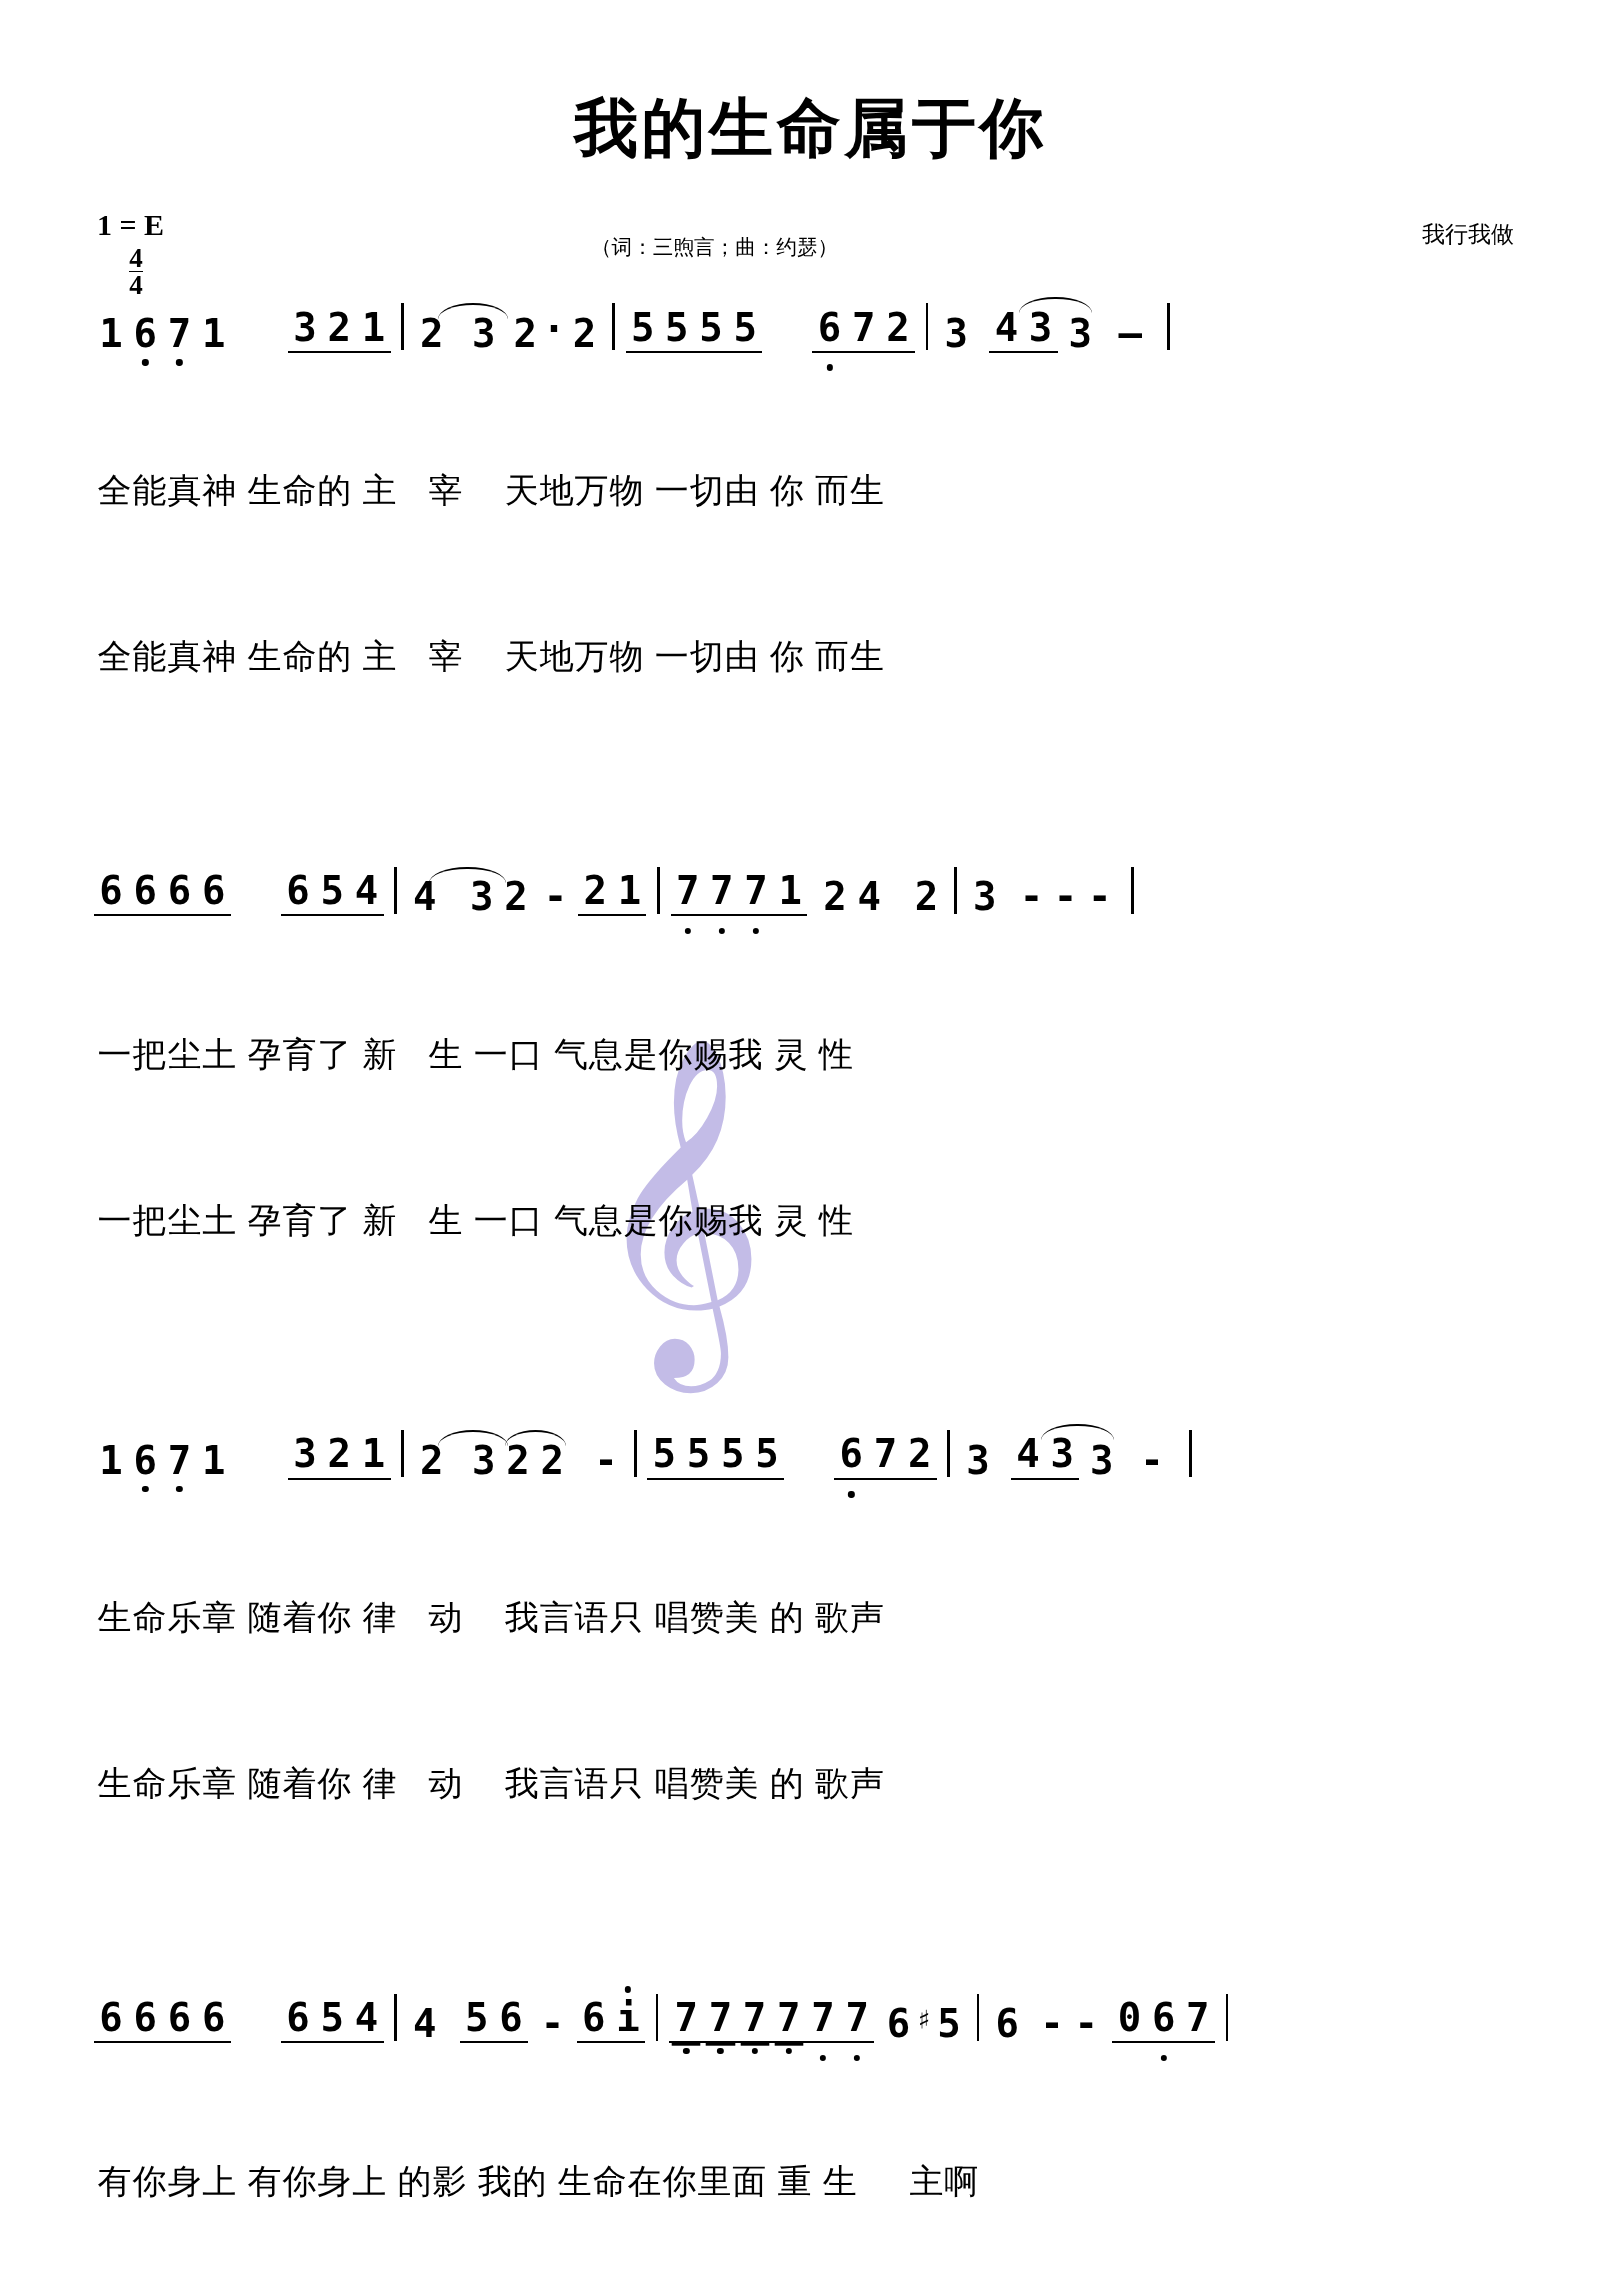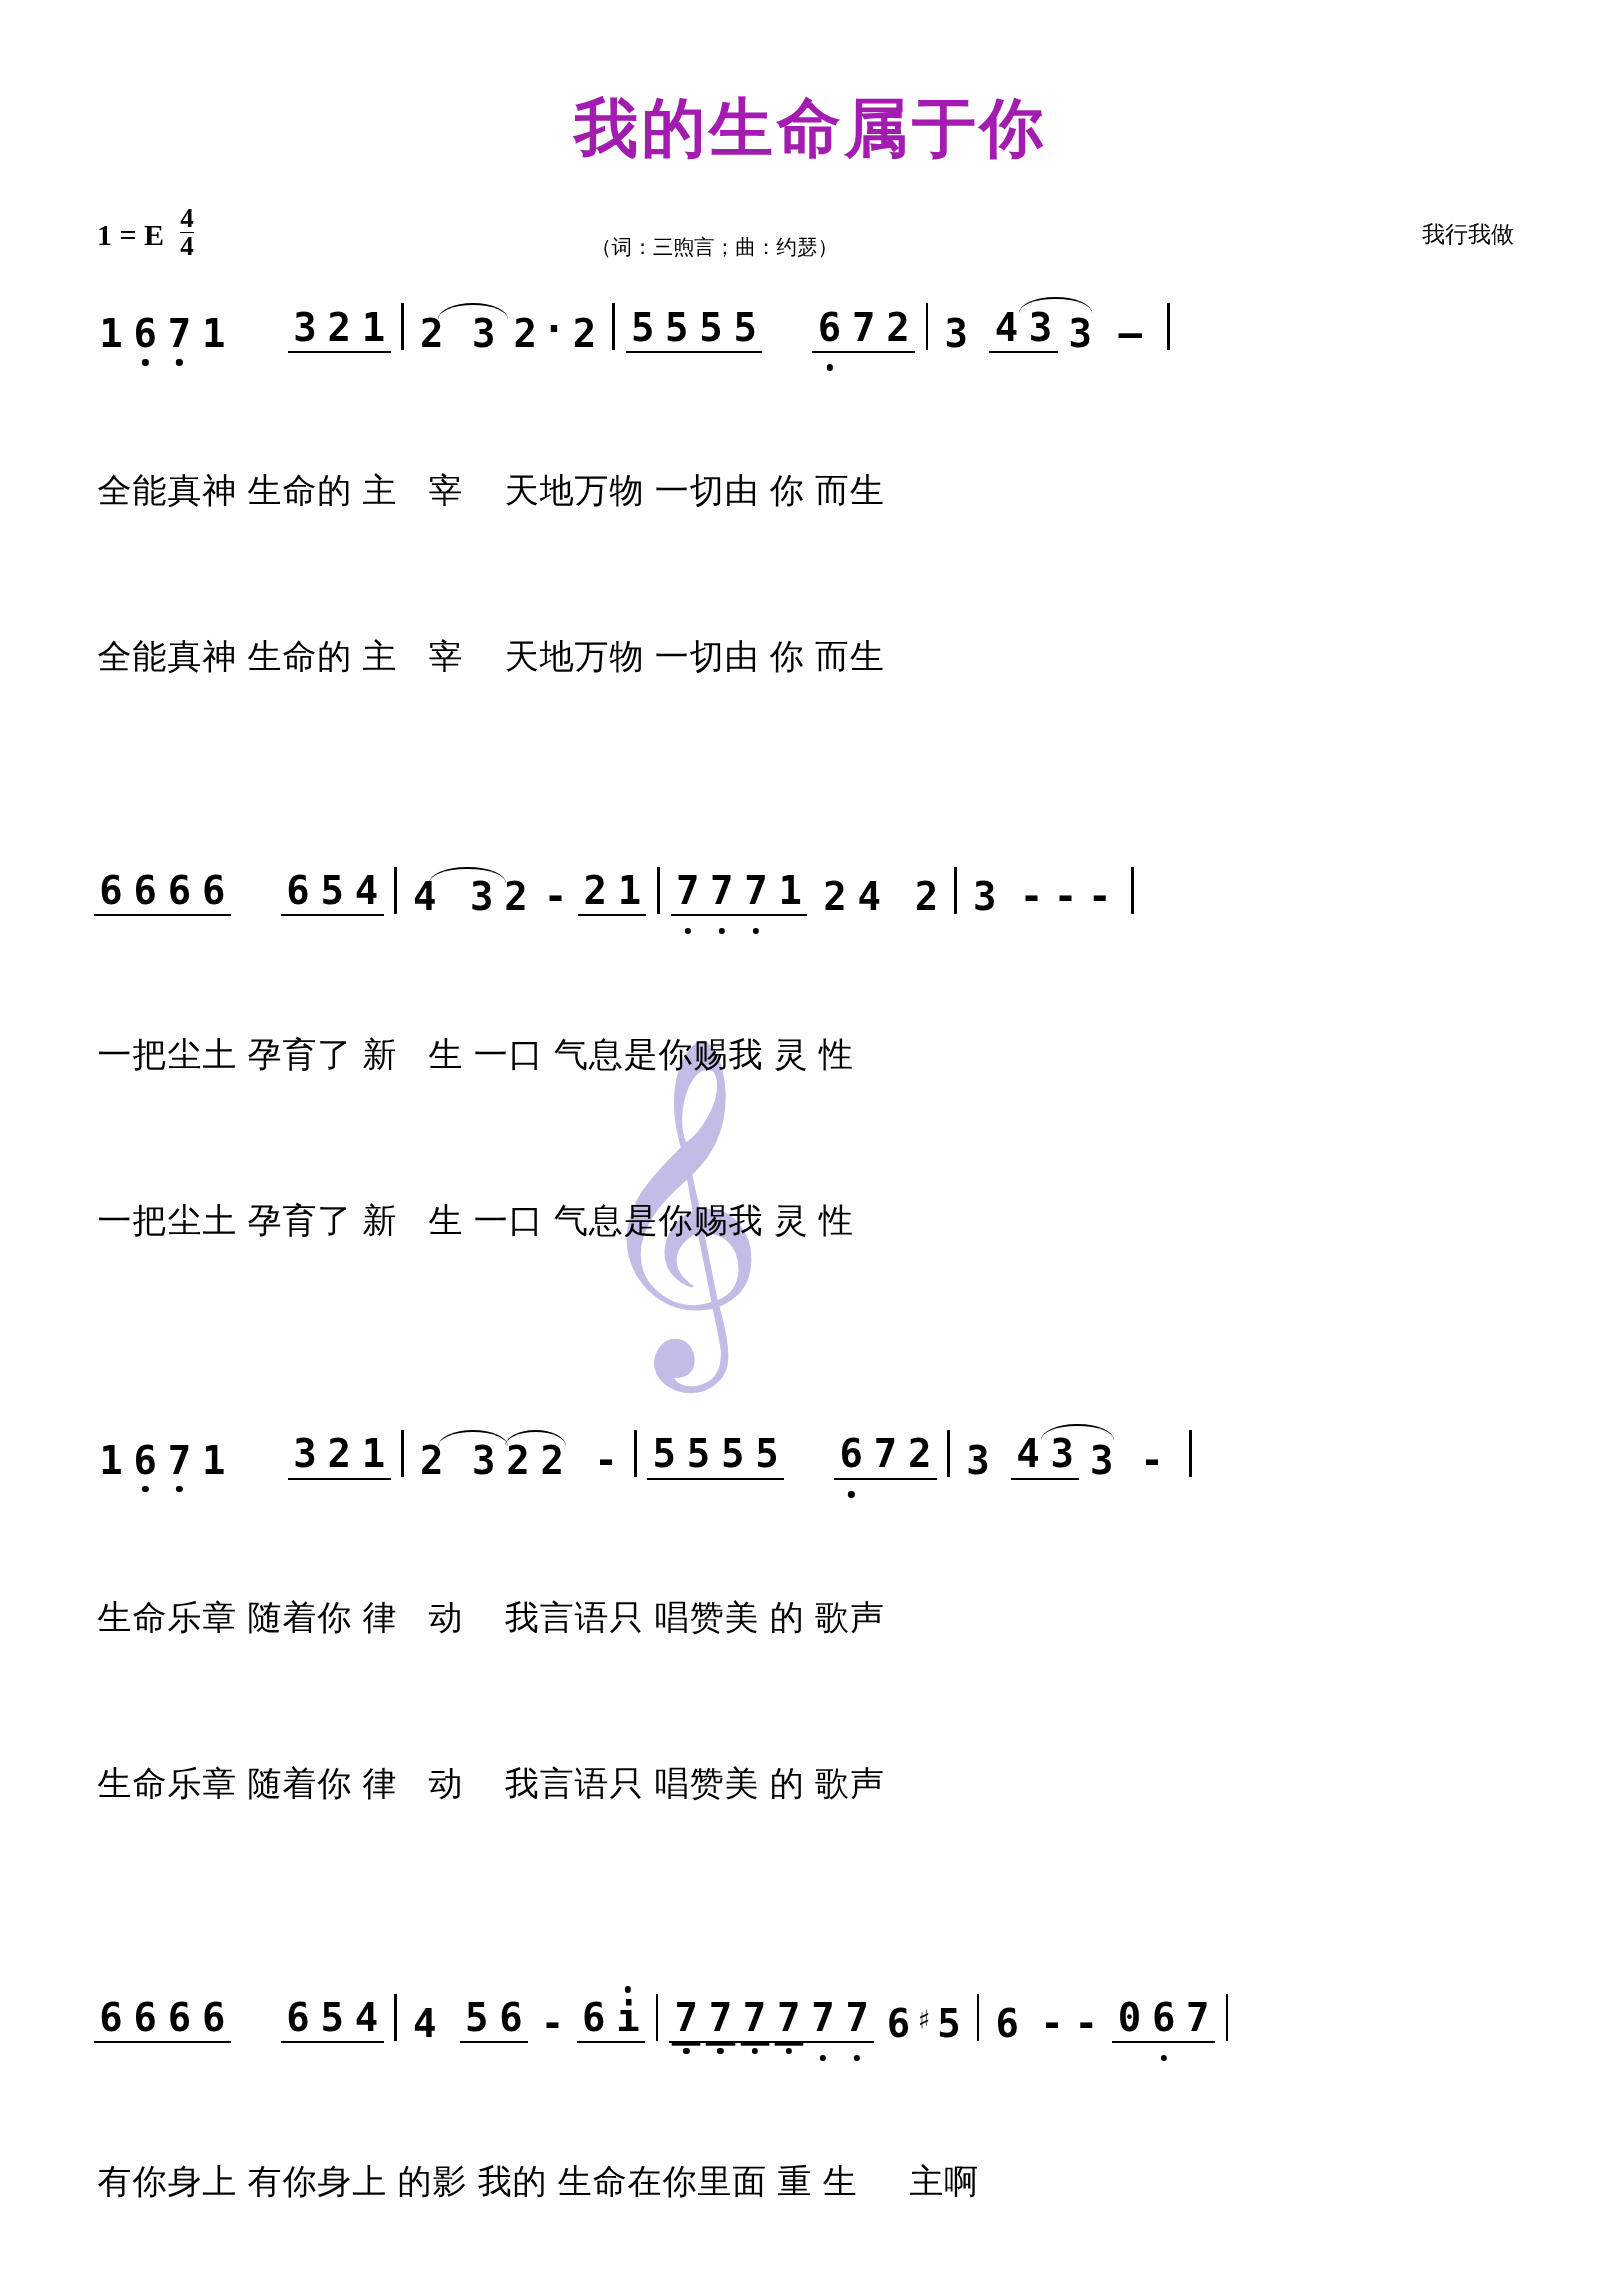--- a/index.html
+++ b/index.html
@@ -25,39 +25,40 @@
   }
 
   
   .title {
     text-align: center;
     font-family: Liberation Serif, serif;
     font-weight: bold;
     font-size: 64px;
     letter-spacing: 3.6px;
     margin-top: 85px;
-    color: #a21caf;
+    color: #000000;
   }
 
   
   .meta-row {
     position: relative;
     height: 81px;
     margin-top: 27px;
   }
   .key-sig {
     position: absolute;
     left: 97px;
     top: 9px;
     font-size: 30px;
     font-weight: bold;
     font-family: "Liberation Serif", serif;
     display: flex;
     align-items: center;
     gap: 5.4px;
+    flex-direction: column;
   }
   .time-sig {
     display: inline-flex;
     flex-direction: column;
     align-items: center;
     line-height: 0.95;
     font-size: 27px;
     font-weight: bold;
     margin-left: 10.7px;
     position: relative;

